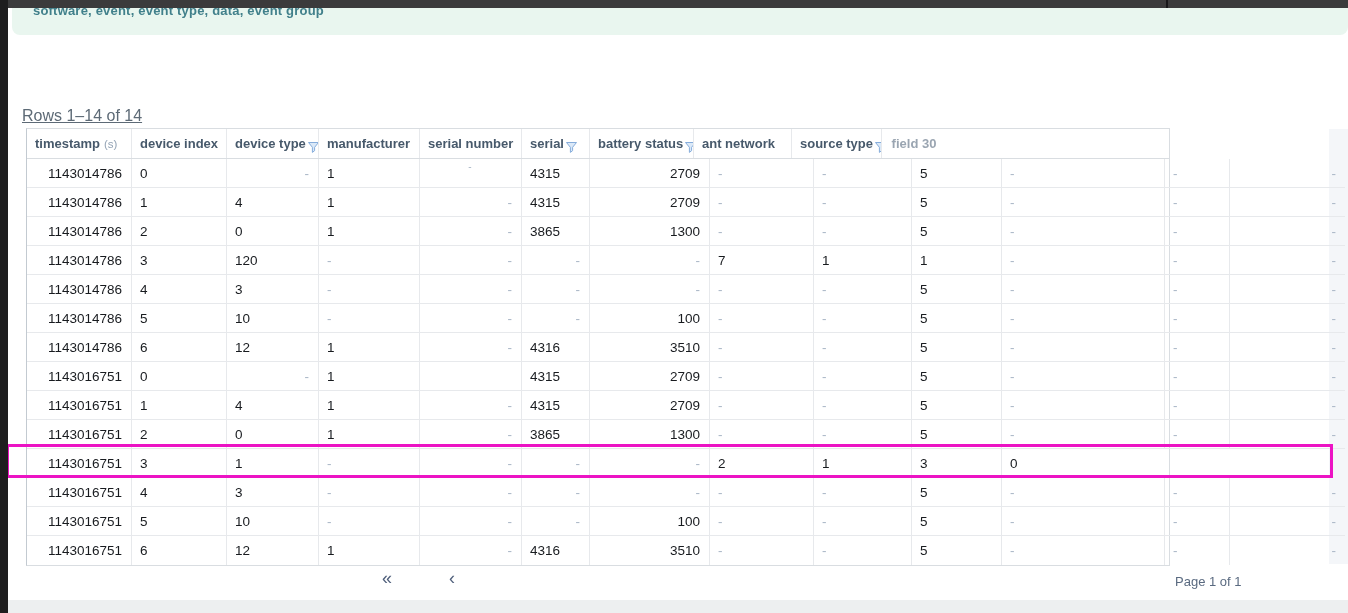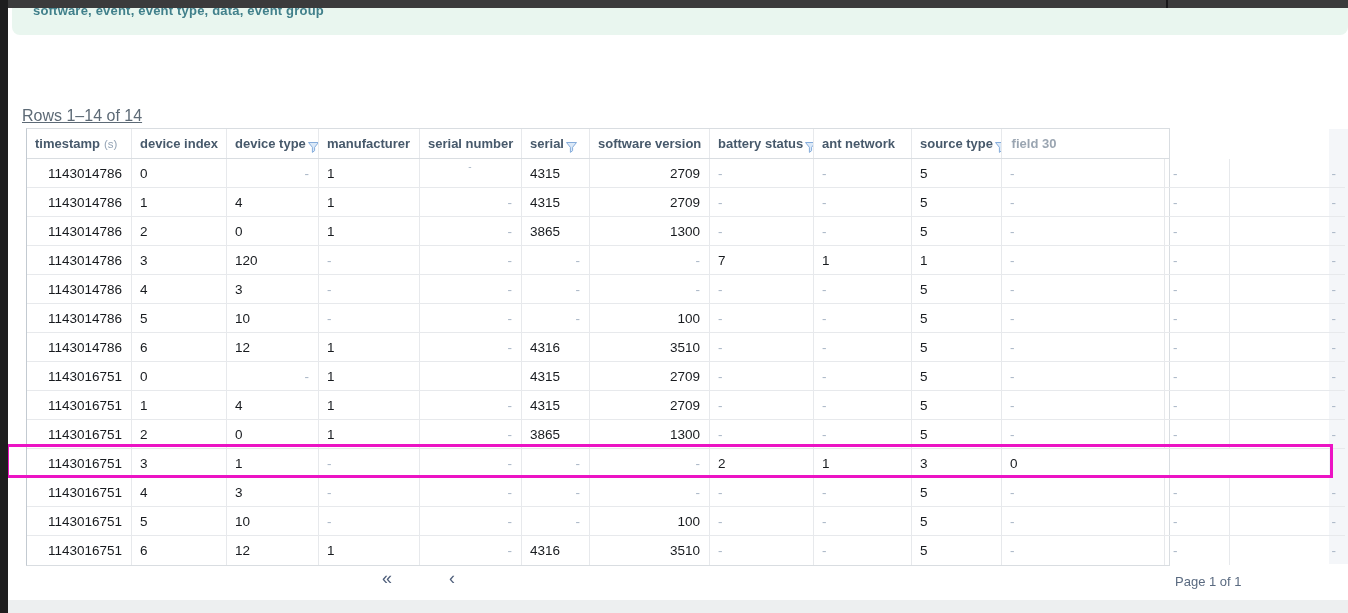--- a/index.html
+++ b/index.html
@@ -99,23 +99,20 @@
         </div>
         <div class="tcell" style="width: 102px;">
           <span>serial number</span>
         </div>
         <div class="tcell" style="width: 68px;">
           <span>serial</span>
           <svg width="13" height="13" viewBox="0 0 13 13" class="funnel">
             <path d="M1.5 1.5 h10 L7.6 6.3 v3.4 L5.4 11.4 v-5.1 Z" fill="#dbe9f8" stroke="#85acdb" stroke-width="1"></path>
           </svg>
         </div>
-        <div class="tcell" style="width: 120px;">
-          <span>software version</span>
-        </div>
         <div class="tcell" style="width: 104px;">
           <span>battery status</span>
           <svg width="13" height="13" viewBox="0 0 13 13" class="funnel">
             <path d="M1.5 1.5 h10 L7.6 6.3 v3.4 L5.4 11.4 v-5.1 Z" fill="#dbe9f8" stroke="#85acdb" stroke-width="1"></path>
           </svg>
         </div>
         <div class="tcell" style="width: 98px;">
           <span>ant network</span>
         </div>
         <div class="tcell" style="width: 90px;">

